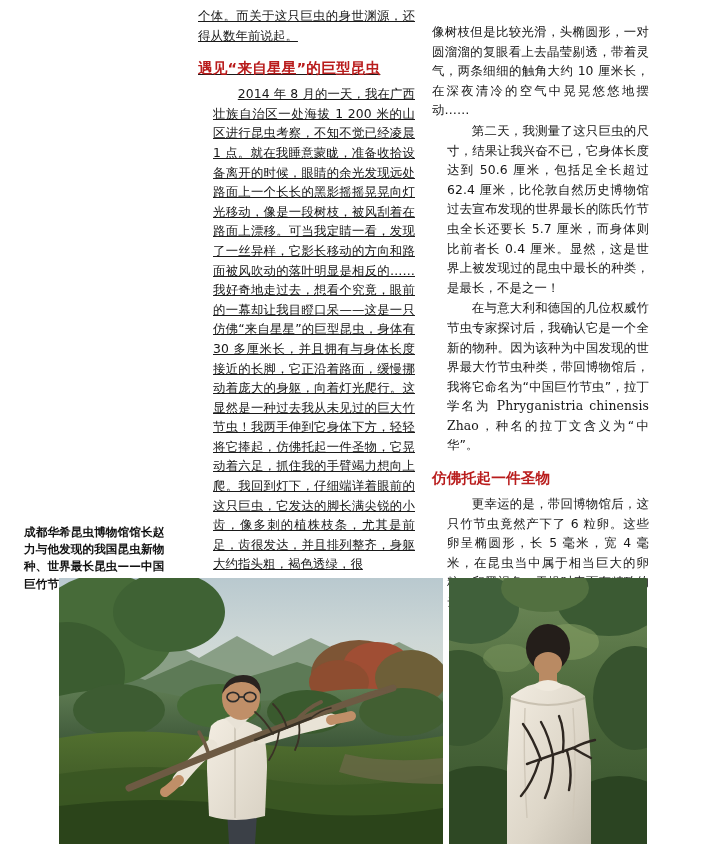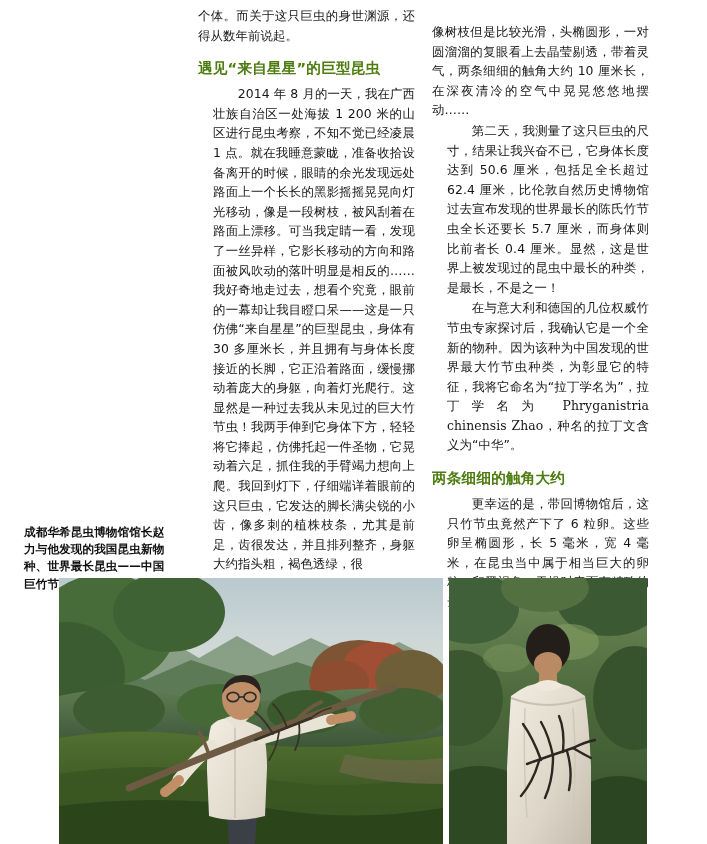--- a/index.html
+++ b/index.html
@@ -29,20 +29,21 @@
     width: 707px;
   }
   .col {
     position: absolute;
     box-sizing: border-box;
   }
   .col-mid {
     left: 198px;
     top: 6px;
     width: 217px;
+    text-decoration: underline;
   }
   .col-right {
     left: 432px;
     top: 22px;
     width: 217px;
   }
   p.para {
     margin: 0 0 1px 0;
     font-size: 12.4px;
     line-height: 19.6px;
@@ -53,21 +54,21 @@
   }
   p.para.indent {
     text-indent: 2em;
     margin-left: 15px;
   }
   h2.heading {
     margin: 13px 0 6px 0;
     font-size: 14.6px;
     line-height: 20px;
     font-weight: bold;
-    color: #4d7c0f;
+    color: #b91c1c;
     letter-spacing: 0.2px;
   }
   .ital {
     font-family: "DejaVu Serif", "Liberation Serif", serif;
   }
   
   .caption {
     position: absolute;
     left: 24px;
     top: 524px;
@@ -112,22 +113,22 @@
 
     <div class="col col-mid">
       <p class="para">个体。而关于这只巨虫的身世渊源，还得从数年前说起。</p>
       <h2 class="heading">遇见“来自星星”的巨型昆虫</h2>
       <p class="para indent">2014 年 8 月的一天，我在广西壮族自治区一处海拔 1 200 米的山区进行昆虫考察，不知不觉已经凌晨 1 点。就在我睡意蒙眬，准备收拾设备离开的时候，眼睛的余光发现远处路面上一个长长的黑影摇摇晃晃向灯光移动，像是一段树枝，被风刮着在路面上漂移。可当我定睛一看，发现了一丝异样，它影长移动的方向和路面被风吹动的落叶明显是相反的……我好奇地走过去，想看个究竟，眼前的一幕却让我目瞪口呆——这是一只仿佛“来自星星”的巨型昆虫，身体有 30 多厘米长，并且拥有与身体长度接近的长脚，它正沿着路面，缓慢挪动着庞大的身躯，向着灯光爬行。这显然是一种过去我从未见过的巨大竹节虫！我两手伸到它身体下方，轻轻将它捧起，仿佛托起一件圣物，它晃动着六足，抓住我的手臂竭力想向上爬。我回到灯下，仔细端详着眼前的这只巨虫，它发达的脚长满尖锐的小齿，像多刺的植株枝条，尤其是前足，齿很发达，并且排列整齐，身躯大约指头粗，褐色透绿，很</p>
     </div>
 
     <div class="col col-right">
       <p class="para">像树枝但是比较光滑，头椭圆形，一对圆溜溜的复眼看上去晶莹剔透，带着灵气，两条细细的触角大约 10 厘米长，在深夜清冷的空气中晃晃悠悠地摆动……</p>
       <p class="para indent">第二天，我测量了这只巨虫的尺寸，结果让我兴奋不已，它身体长度达到 50.6 厘米，包括足全长超过 62.4 厘米，比伦敦自然历史博物馆过去宣布发现的世界最长的陈氏竹节虫全长还要长 5.7 厘米，而身体则比前者长 0.4 厘米。显然，这是世界上被发现过的昆虫中最长的种类，是最长，不是之一！</p>
-      <p class="para indent"><span>在与意大利和德国的几位权威竹节虫专家探讨后，我确认它是一个全新的物种。因为该种为中国发现的世界最大竹节虫种类，为彰显它的特征，我将它命名为“拉丁学名为”，拉丁学名为 </span><span class="ital">Phryganistria chinensis Zhao</span><span>，种名的拉丁文含义为“中华”。</span></p>
-      <h2 class="heading">两条细细的触角大约</h2>
+      <p class="para indent"><span>在与意大利和德国的几位权威竹节虫专家探讨后，我确认它是一个全新的物种。因为该种为中国发现的世界最大竹节虫种类，带回博物馆后，我将它命名为“中国巨竹节虫”，拉丁学名为 </span><span class="ital">Phryganistria chinensis Zhao</span><span>，种名的拉丁文含义为“中华”。</span></p>
+      <h2 class="heading">仿佛托起一件圣物</h2>
       <p class="para indent">更幸运的是，带回博物馆后，这只竹节虫竟然产下了 6 粒卵。这些卵呈椭圆形，长 5 毫米，宽 4 毫米，在昆虫当中属于相当巨大的卵粒。卵黑褐色，干燥时表面有精致的云纹，一头还带一个小柄，看起来</p>
     </div>
   </div>
 
   <div class="caption">成都华希昆虫博物馆馆长赵力与他发现的我国昆虫新物种、世界最长昆虫——中国巨竹节虫</div>
 
   <div class="photos">
 
     <div class="photo photo-left">
       <svg class="ph-svg" width="384" height="266" viewBox="0 0 384 266" preserveAspectRatio="none">

